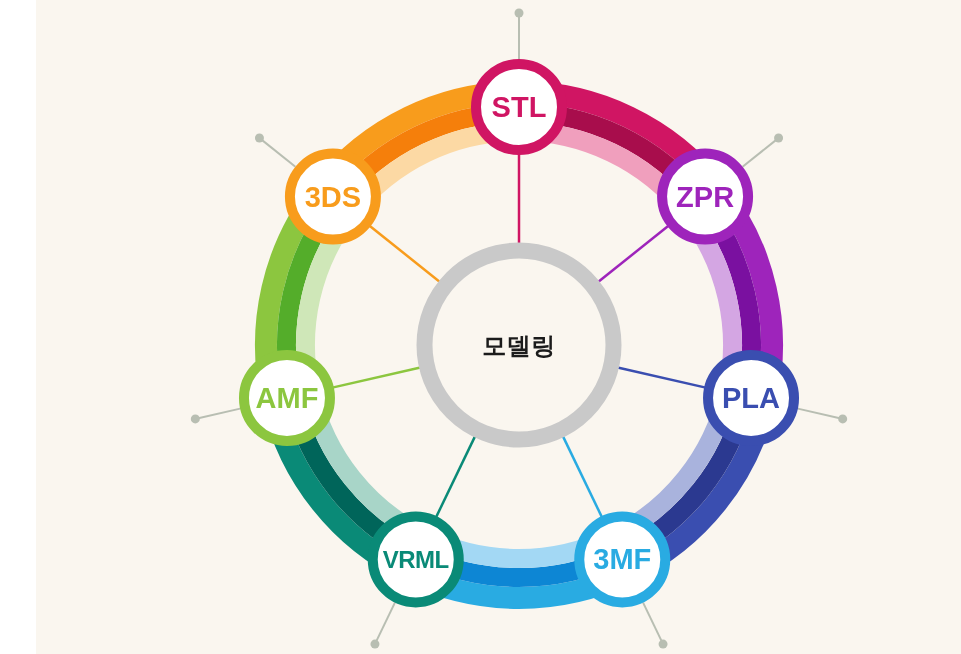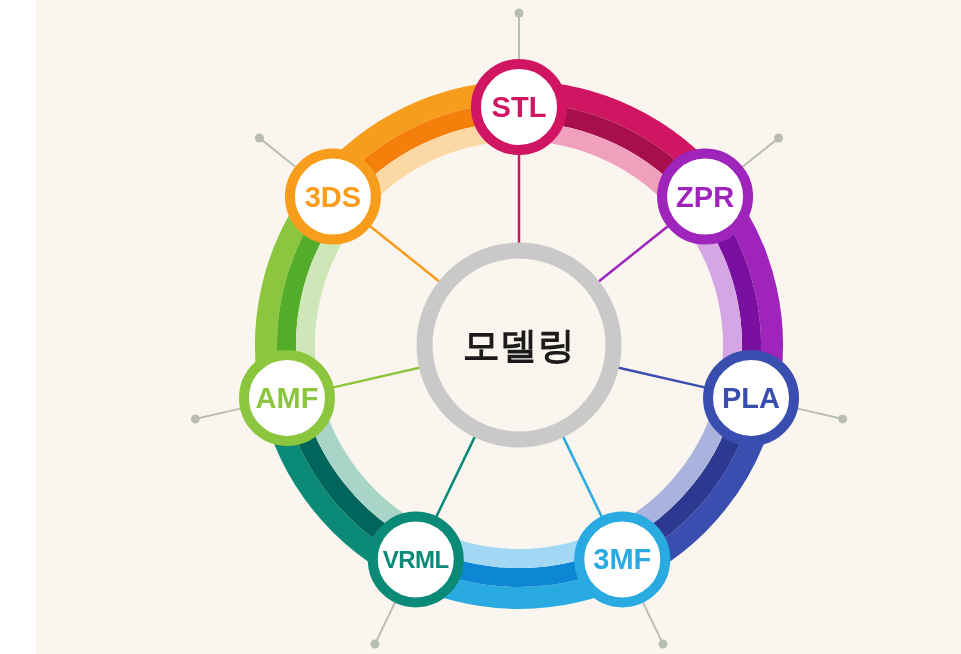--- a/index.html
+++ b/index.html
@@ -16,21 +16,21 @@
     position: absolute;
     left: 0; top: 0;
   }
   .center-label {
     position: absolute;
     left: 483px;
     top: 345px;
     transform: translate(-50%, -50%);
     text-align: center;
     font-weight: bold;
-    font-size: 37px;
+    font-size: 24px;
     line-height: 31px;
     letter-spacing: 0.5px;
     color: #1b1b1b;
     white-space: nowrap;
     font-family: "Liberation Sans", sans-serif;
   }
   .node-label {
     font-family: "Liberation Sans", sans-serif;
     font-weight: bold;
   }

